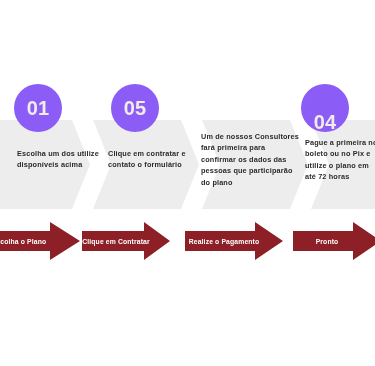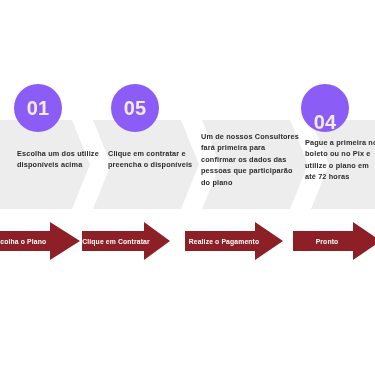--- a/index.html
+++ b/index.html
@@ -121,21 +121,21 @@
 <div id="infographic">
 
   <div class="chevron-row">
     <div class="chevron chev-1"></div>
     <div class="chevron chev-2"></div>
     <div class="chevron chev-3"></div>
     <div class="chevron chev-4"></div>
   </div>
 
   <div class="chev-text ct-1">Escolha um dos utilize disponíveis acima</div>
-  <div class="chev-text ct-2">Clique em contratar e preencha o disponíveis</div>
+  <div class="chev-text ct-2">Clique em contratar e contato o formulário</div>
   <div class="chev-text ct-3">Um de nossos Consultores fará primeira para confirmar os dados das pessoas que participarão do plano</div>
   <div class="chev-text ct-4">Pague a primeira no boleto ou no Pix e utilize o plano em até 72 horas</div>
 
   <div class="num-circle nc-1">
     <span>01</span>
   </div>
   <div class="num-circle nc-2">
     <span>05</span>
   </div>
   <div class="num-circle nc-4">

